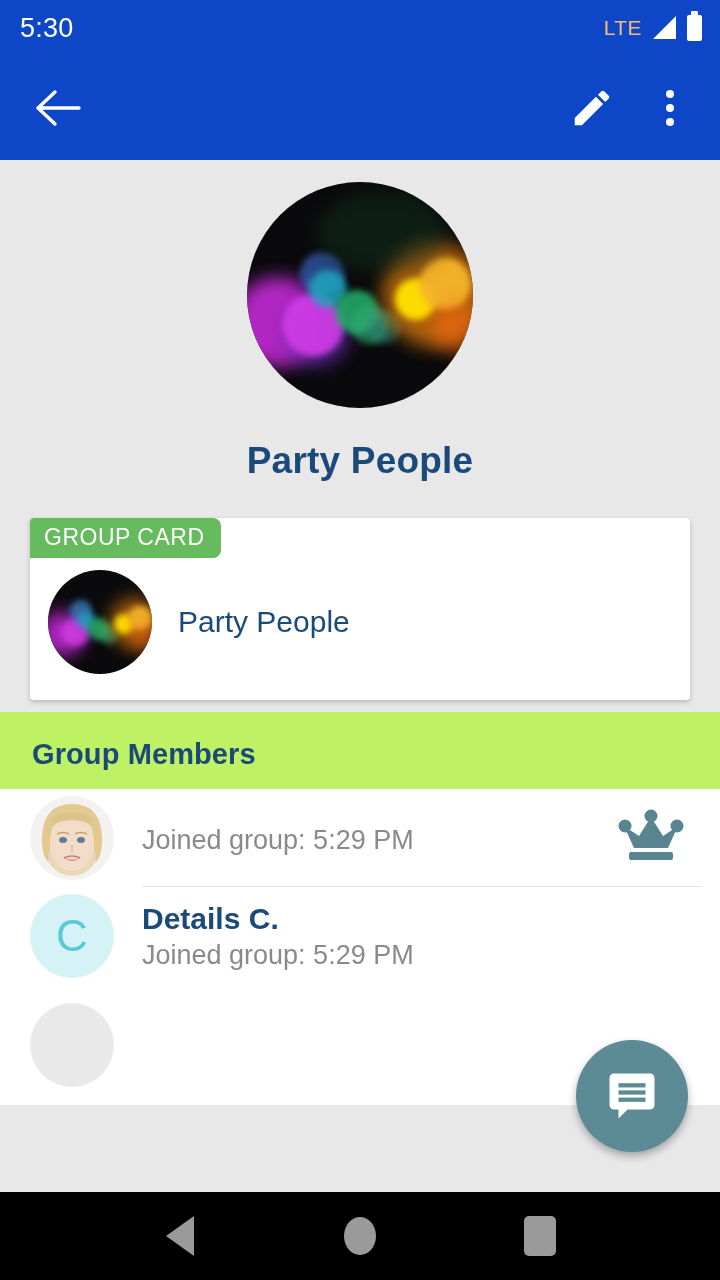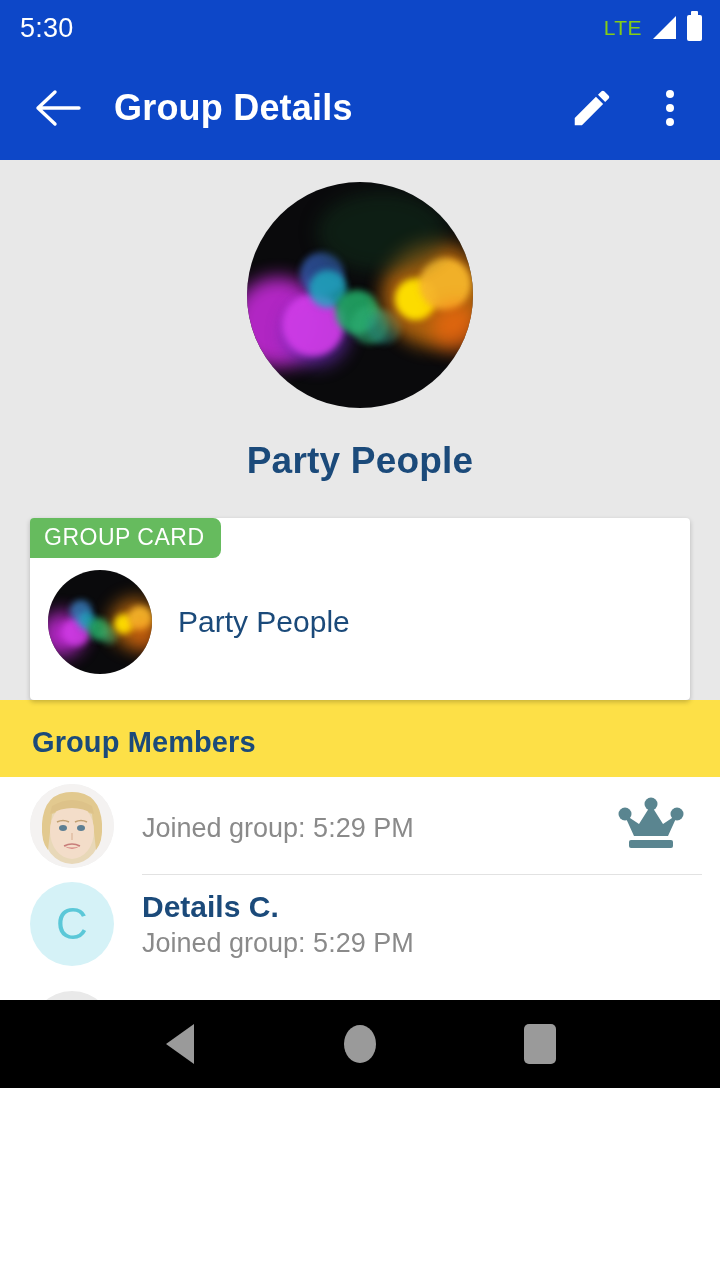--- a/index.html
+++ b/index.html
@@ -10,21 +10,21 @@
   body {
     width: 720px;
     height: 1280px;
     overflow: hidden;
     font-family: "Liberation Sans", sans-serif;
     -webkit-font-smoothing: antialiased;
   }
   .phone {
     position: relative;
     width: 720px;
-    height: 1088px;
+    height: 1280px;
     background: #ffffff;
     overflow: hidden;
   }
 
   
   .status-bar {
     position: absolute;
     top: 0; left: 0;
     width: 720px; height: 56px;
     background: #0d47c8;
@@ -38,21 +38,21 @@
     color: #ffffff;
     font-size: 27px;
     letter-spacing: 0.2px;
   }
   .status-right {
     display: flex;
     align-items: center;
     gap: 11px;
   }
   .lte-text {
-    color: #84cc16;
+    color: #fdba74;
     font-size: 21px;
     letter-spacing: 0.4px;
   }
   .signal-tri {
     width: 0; height: 0;
     border-left: 23px solid transparent;
     border-bottom: 23px solid #ffffff;
     margin-bottom: 1px;
   }
   .battery {
@@ -165,21 +165,21 @@
   }
   .group-sub {
     margin-top: 8px;
     font-size: 30px;
     color: #235078;
     letter-spacing: 0.1px;
   }
 
   
   .card-wrap {
-    margin: 36px 30px 0 30px;
+    margin: 36px 30px 12px 30px;
     position: relative;
   }
   .card {
     background: #ffffff;
     border-radius: 4px;
     box-shadow: 0 2px 5px rgba(0,0,0,0.22);
     height: 182px;
     display: flex;
     align-items: center;
     box-sizing: border-box;
@@ -214,21 +214,21 @@
     font-size: 30px;
     color: #1b4a7a;
   }
 
   
   .section-head {
     padding: 26px 32px 18px 32px;
     font-size: 29px;
     font-weight: bold;
     color: #1b4a7a;
-    background: #fde047;
+    background: #bef264;
     letter-spacing: 0.1px;
   }
   .member-list {
     background: #ffffff;
   }
   .member-row {
     display: flex;
     align-items: center;
     padding: 0 24px 0 30px;
     height: 98px;
@@ -360,21 +360,20 @@
       <div class="battery"></div>
     </div>
   </div>
 
   <div class="app-bar">
     <div class="back-btn">
       <svg width="46" height="40" viewBox="0 0 46 40">
         <path d="M3 20 L20 4 M3 20 L20 36 M3 20 L44 20" stroke="#ffffff" stroke-width="3.4" fill="none" stroke-linecap="round" stroke-linejoin="round"></path>
       </svg>
     </div>
-    <div class="app-title">Group Details</div>
     <div class="app-actions">
       <div class="icon-btn">
         <svg width="46" height="46" viewBox="0 0 24 24">
           <path fill="#ffffff" d="M3 17.25V21h3.75L17.81 9.94l-3.75-3.75L3 17.25zM20.71 7.04c.39-.39.39-1.02 0-1.41l-2.34-2.34a.9959.9959 0 0 0-1.41 0l-1.83 1.83 3.75 3.75 1.83-1.83z"></path>
         </svg>
       </div>
       <div class="icon-btn">
         <div class="dots">
           <i></i>
             <i></i>

